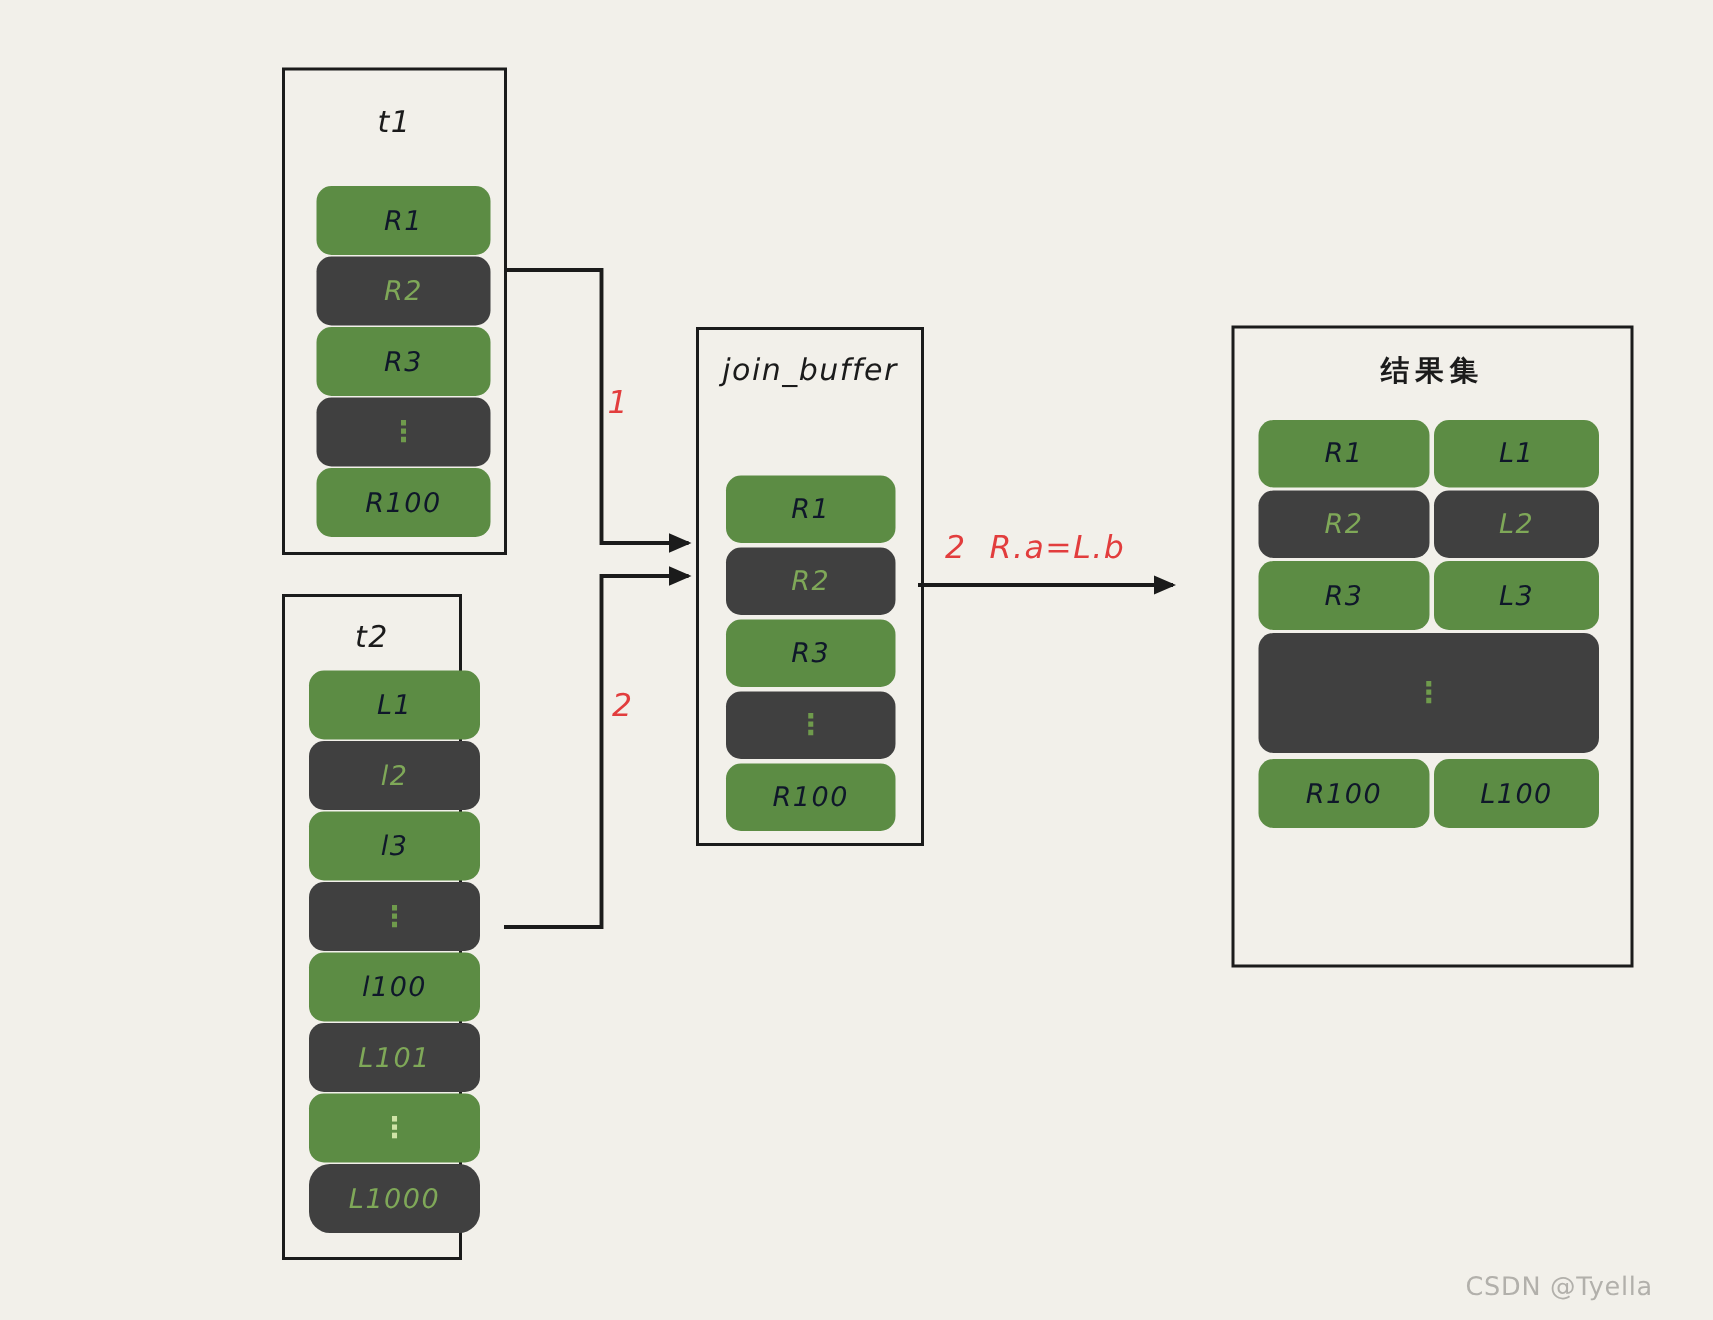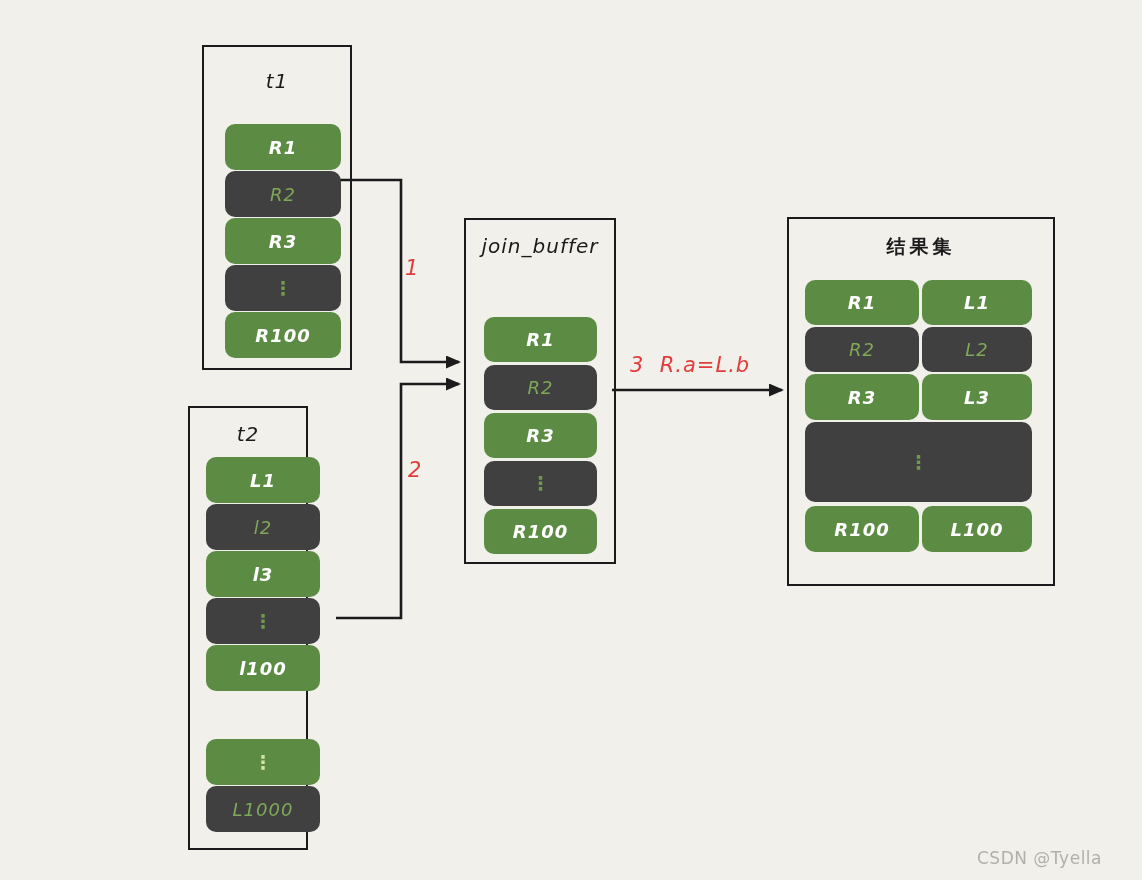--- a/index.html
+++ b/index.html
@@ -18,21 +18,21 @@
   .box-title{
     position:absolute;left:0;right:0;text-align:center;
     color:#1b1b1b;font-size:20px;font-style:italic;letter-spacing:1px;
   }
   .box-title.cn{font-style:normal;font-weight:bold;font-size:19px;letter-spacing:4px;}
   .blk{
     position:absolute;border-radius:10px;box-sizing:border-box;
     display:flex;align-items:center;justify-content:center;
     font-size:18px;font-style:italic;letter-spacing:1px;
   }
-  .blk.dark{background:#5c8c44;color:#ffffff;font-weight:bold;}
+  .blk.dark{background:#5c8c44;color:#0f172a;}
   .blk.light{background:#404040;color:#7fa858;}
   .blk.dots{font-style:normal;font-size:19px;letter-spacing:0;line-height:1;font-weight:bold;}
   .blk.dots.light{color:#6f9b4c;}
   .blk.dots.dark{color:#cfe3a6;}
   .step-label{
     position:absolute;color:#e23d3d;font-size:21px;font-style:italic;
     letter-spacing:1px;white-space:pre;
   }
   .watermark{
     position:absolute;right:40px;bottom:12px;
@@ -49,66 +49,67 @@
     <defs>
       <marker id="ah" markerUnits="userSpaceOnUse" markerWidth="15" markerHeight="13" refX="13" refY="6.5" orient="auto">
         <path d="M0,0 L15,6.5 L0,13 z" fill="#1b1b1b"></path>
       </marker>
     </defs>
     <polyline points="338,180 401,180 401,362 459,362" fill="none" stroke="#1b1b1b" stroke-width="2.6" marker-end="url(#ah)"></polyline>
     <polyline points="336,618 401,618 401,384 459,384" fill="none" stroke="#1b1b1b" stroke-width="2.6" marker-end="url(#ah)"></polyline>
     <polyline points="612,390 782,390" fill="none" stroke="#1b1b1b" stroke-width="2.6" marker-end="url(#ah)"></polyline>
   </svg>
 
-  <div class="box" style="left:202px;top:45px;width:150px;height:325px;">
+  <div class="box" style="left:188px;top:45px;width:150px;height:325px;">
     <div class="box-title" style="top:22px;">t1</div>
     <div class="blk dark" style="left:21px;top:77px;width:116px;height:46px;">R1</div>
     <div class="blk light" style="left:21px;top:124px;width:116px;height:46px;">R2</div>
     <div class="blk dark" style="left:21px;top:171px;width:116px;height:46px;">R3</div>
     <div class="blk light dots" style="left:21px;top:218px;width:116px;height:46px;">⋮</div>
     <div class="blk dark" style="left:21px;top:265px;width:116px;height:46px;">R100</div>
   </div>
 
-  <div class="box" style="left:188px;top:406px;width:120px;height:444px;padding-left:48px;">
+  <div class="box" style="left:188px;top:396px;width:120px;height:444px;padding-left:48px;">
     <div class="box-title" style="top:14px;">t2</div>
     <div class="blk dark" style="left:16px;top:49px;width:114px;height:46px;">L1</div>
     <div class="blk light" style="left:16px;top:96px;width:114px;height:46px;">l2</div>
     <div class="blk dark" style="left:16px;top:143px;width:114px;height:46px;">l3</div>
     <div class="blk light dots" style="left:16px;top:190px;width:114px;height:46px;">⋮</div>
     <div class="blk dark" style="left:16px;top:237px;width:114px;height:46px;">l100</div>
+    <div class="blk light" style="left:16px;top:284px;width:114px;height:46px;">L101</div>
     <div class="blk dark dots" style="left:16px;top:331px;width:114px;height:46px;">⋮</div>
-    <div class="blk light" style="left:16px;top:378px;width:114px;height:46px;">L1000</div>
+    <div class="blk light" style="left:16px;top:378px;width:114px;height:46px;border-radius:14px;">L1000</div>
   </div>
 
   <div class="box" style="left:464px;top:218px;width:152px;height:346px;">
     <div class="box-title" style="top:14px;">join_buffer</div>
     <div class="blk dark" style="left:18px;top:97px;width:113px;height:45px;">R1</div>
     <div class="blk light" style="left:18px;top:145px;width:113px;height:45px;">R2</div>
     <div class="blk dark" style="left:18px;top:193px;width:113px;height:45px;">R3</div>
     <div class="blk light dots" style="left:18px;top:241px;width:113px;height:45px;">⋮</div>
     <div class="blk dark" style="left:18px;top:289px;width:113px;height:45px;">R100</div>
   </div>
 
-  <div class="box" style="left:787px;top:217px;width:268px;height:369px;">
+  <div class="box" style="left:821px;top:217px;width:268px;height:428px;">
     <div class="box-title cn" style="top:15px;">结果集</div>
 
     <div class="blk dark" style="left:16px;top:61px;width:114px;height:45px;">R1</div>
     <div class="blk dark" style="left:133px;top:61px;width:110px;height:45px;">L1</div>
 
     <div class="blk light" style="left:16px;top:108px;width:114px;height:45px;">R2</div>
     <div class="blk light" style="left:133px;top:108px;width:110px;height:45px;">L2</div>
 
     <div class="blk dark" style="left:16px;top:155px;width:114px;height:46px;">R3</div>
     <div class="blk dark" style="left:133px;top:155px;width:110px;height:46px;">L3</div>
 
     <div class="blk light dots" style="left:16px;top:203px;width:227px;height:80px;">⋮</div>
 
     <div class="blk dark" style="left:16px;top:287px;width:114px;height:46px;">R100</div>
     <div class="blk dark" style="left:133px;top:287px;width:110px;height:46px;">L100</div>
   </div>
 
   <div class="step-label" style="left:405px;top:256px;">1</div>
   <div class="step-label" style="left:408px;top:458px;">2</div>
-  <div class="step-label" style="left:630px;top:353px;">3  R.a=L.b</div>
+  <div class="step-label" style="left:630px;top:353px;">2  R.a=L.b</div>
 
   <div class="watermark">CSDN @Tyella</div>
 
 </div>
 
 </body></html>

